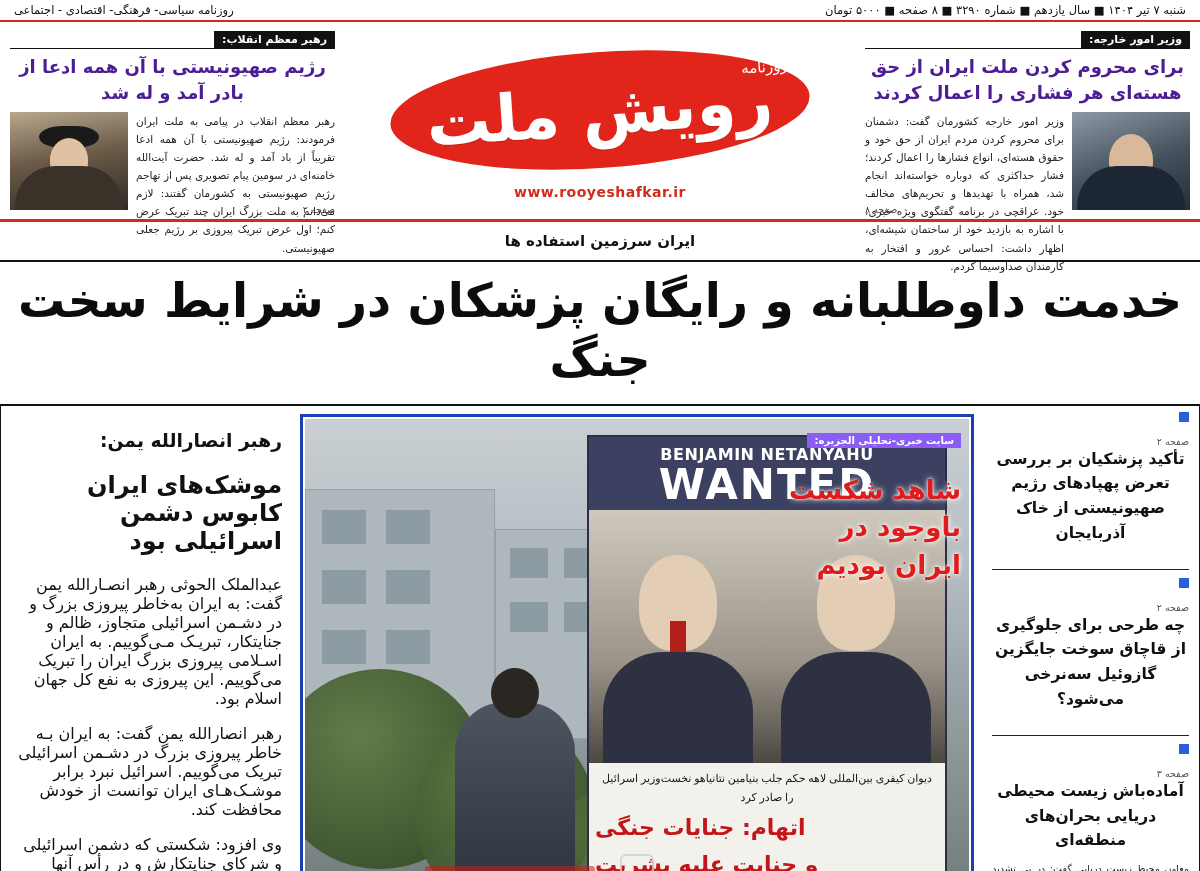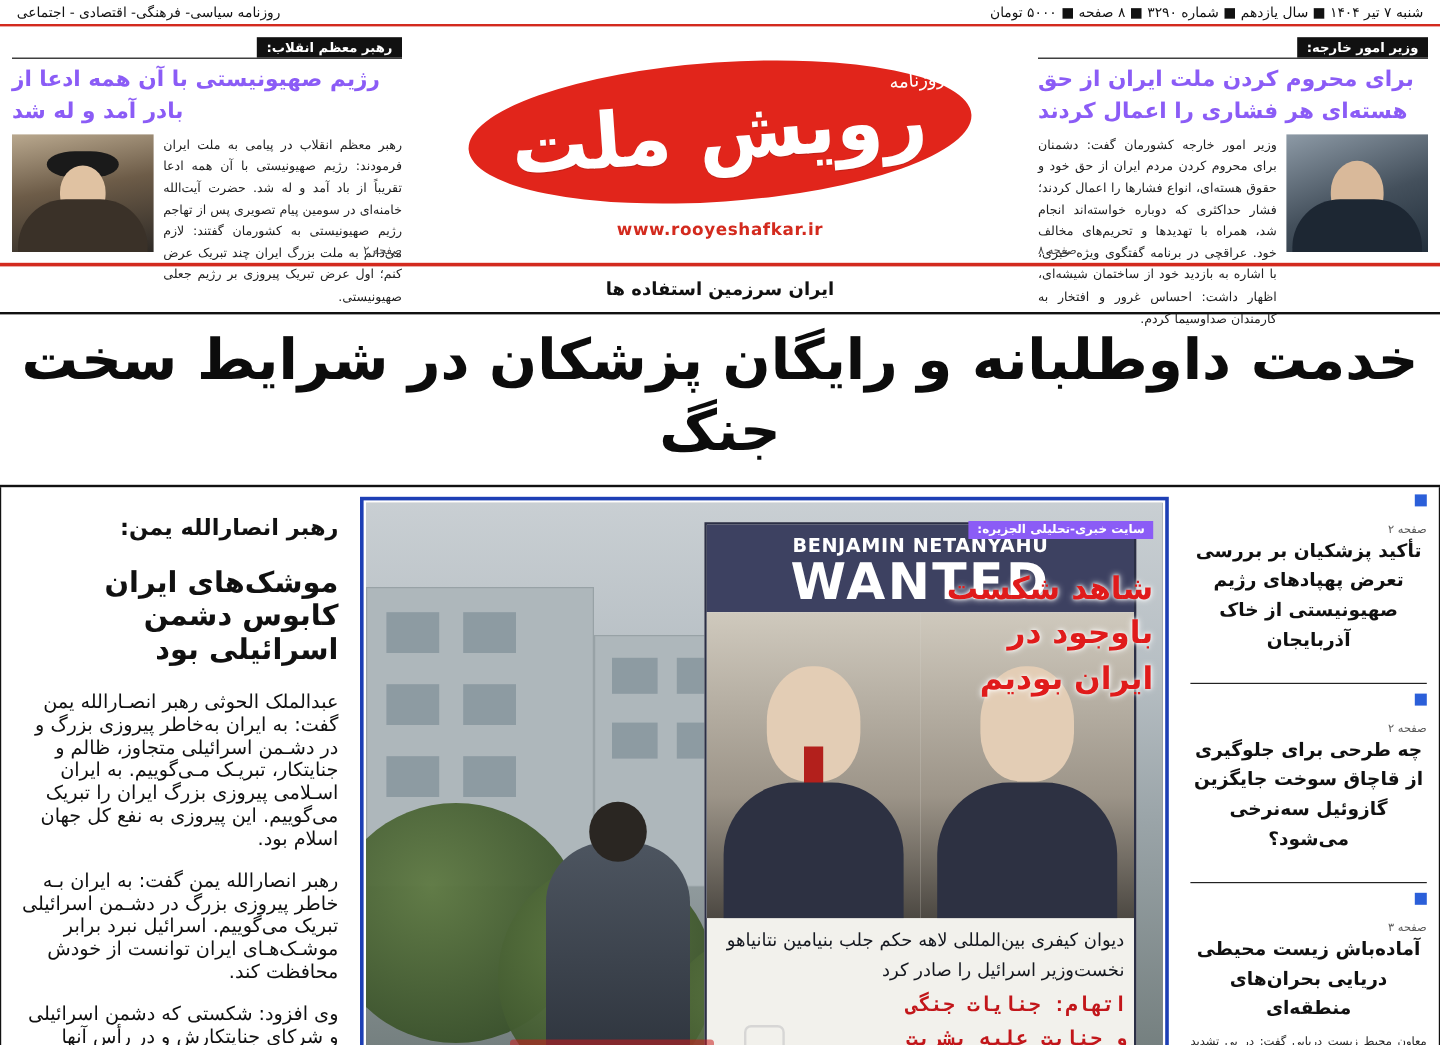--- a/index.html
+++ b/index.html
@@ -40,22 +40,22 @@
     flex:1; position:relative; display:flex;
     flex-direction:column; align-items:center; justify-content:center;
   }
   .kicker {
     background:#111; color:#fff; font-size:11px;
     padding:2px 8px; display:inline-block; direction:rtl;
     font-weight:bold;
   }
   .kicker-wrap { border-bottom:1.5px solid #111; padding-bottom:0; margin-bottom:5px; }
   .mh-head {
-    direction:rtl; text-align:left; font-weight:bold;
-    font-size:18px; line-height:1.45; color:#8b5cf6; margin:4px 0 6px 0;
+    direction:rtl; text-align:center; font-weight:bold;
+    font-size:18px; line-height:1.45; color:#4c1d95; margin:4px 0 6px 0;
   }
   .mh-body {
     direction:rtl; text-align:justify; font-size:10.5px; line-height:1.72;
     color:#222;
   }
   .mh-flow { display:flex; gap:8px; }
   .mh-photo {
     width:118px; height:98px; flex:0 0 118px;
     background:linear-gradient(160deg,#8d9aa6,#44505c 55%,#23303c);
     position:relative; overflow:hidden;
@@ -204,26 +204,26 @@
   }
   .pf .fbody {
     position:absolute; left:50%; bottom:0; transform:translateX(-50%);
     width:150px; height:44%; background:#2d3142; border-radius:60px 60px 0 0;
   }
   .pf .blood {
     position:absolute; left:50%; top:44%; transform:translateX(-50%);
     width:16px; height:40px; background:#b3201c; border-radius:0 0 8px 8px;
   }
   .poster-caption {
-    direction:rtl; text-align:right; font-size:15px; line-height:1.7;
-    padding:6px 8px 2px 8px; color:#15181f;
+    direction:rtl; text-align:center; font-size:11px; line-height:1.7;
+    padding:6px 8px 2px 8px; color:#15181f;font-family:Liberation Serif, serif;
   }
   .poster-charge {
-    direction:rtl; text-align:right; color:#c2161a; font-weight:bold;
-    font-size:17px; line-height:1.5; padding:2px 6px 10px 6px;font-family:Liberation Mono, monospace;
+    direction:rtl; text-align:left; color:#c2161a; font-weight:bold;
+    font-size:22px; line-height:1.5; padding:2px 6px 10px 6px;
   }
 
   
   .photo-head {
     position:absolute; right:8px; top:10px; width:176px;
     direction:rtl; text-align:right;
   }
   .photo-head .tag {
     background:#8b5cf6; color:#fff; font-size:10px; font-weight:bold;
     display:inline-block; padding:2px 7px; margin-bottom:24px;

